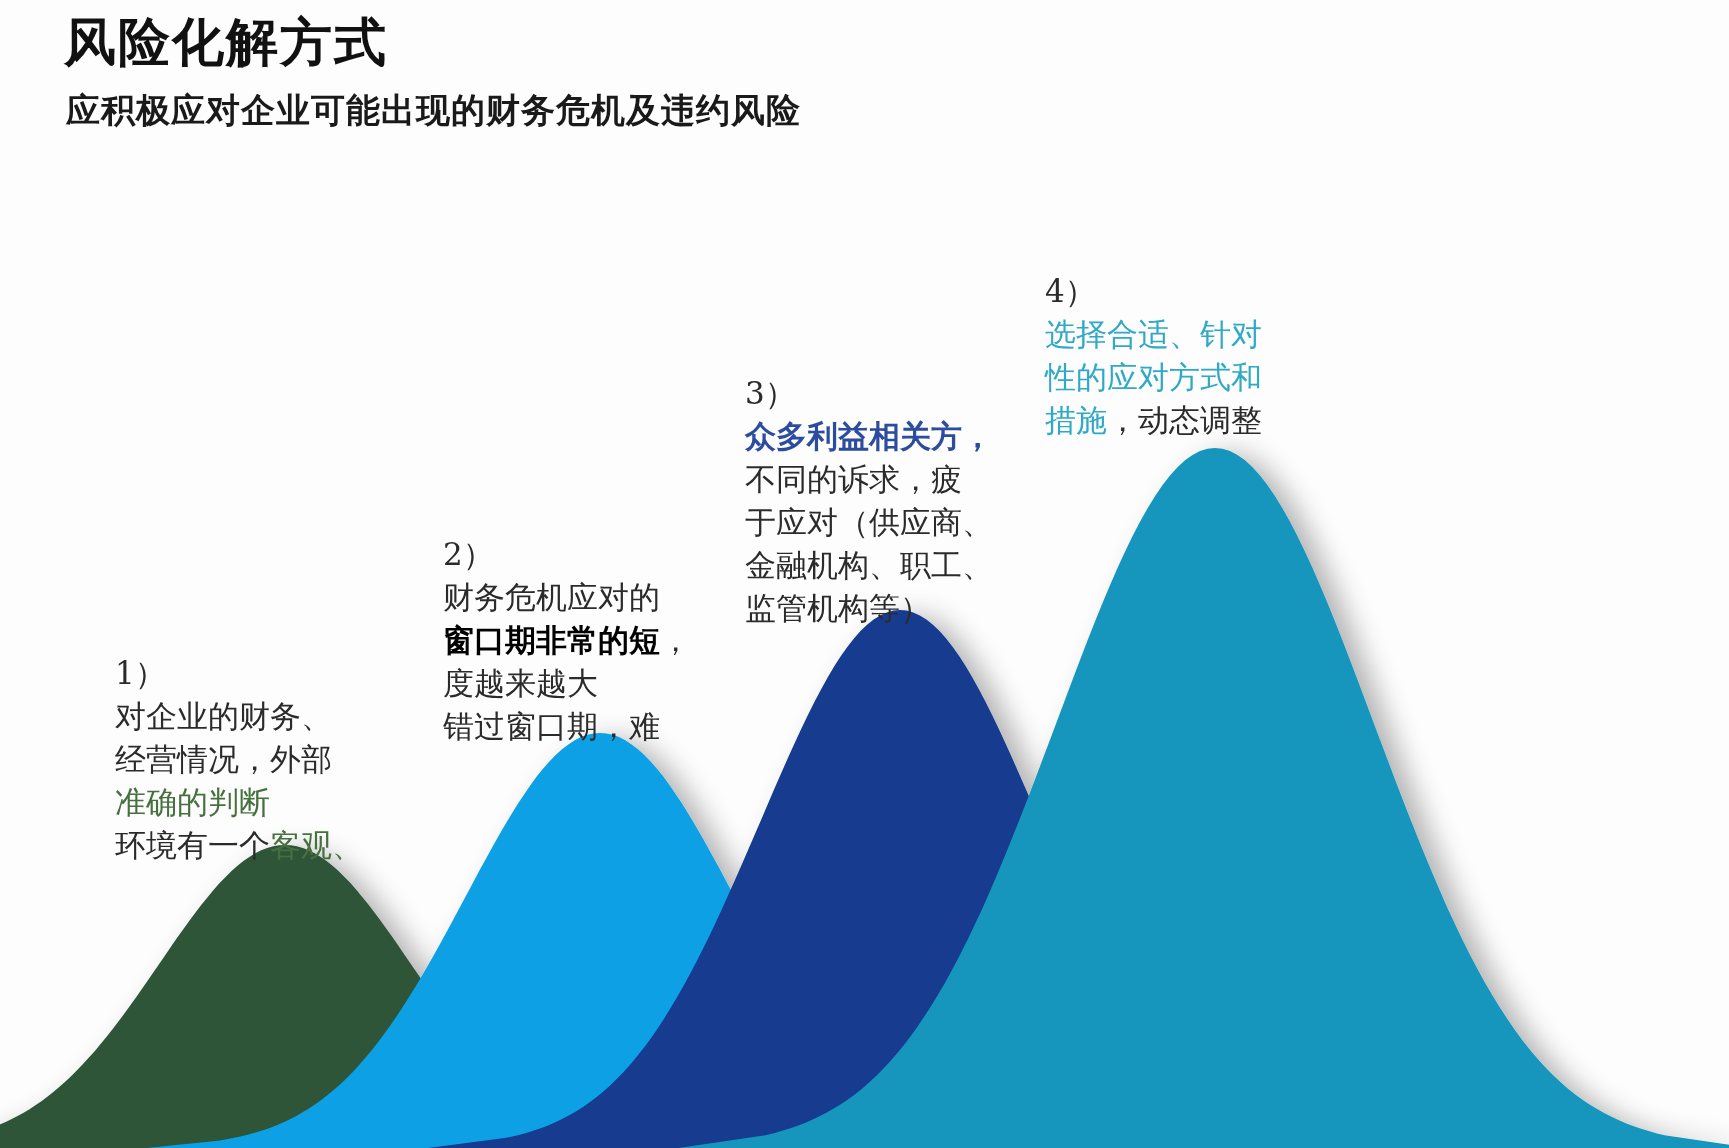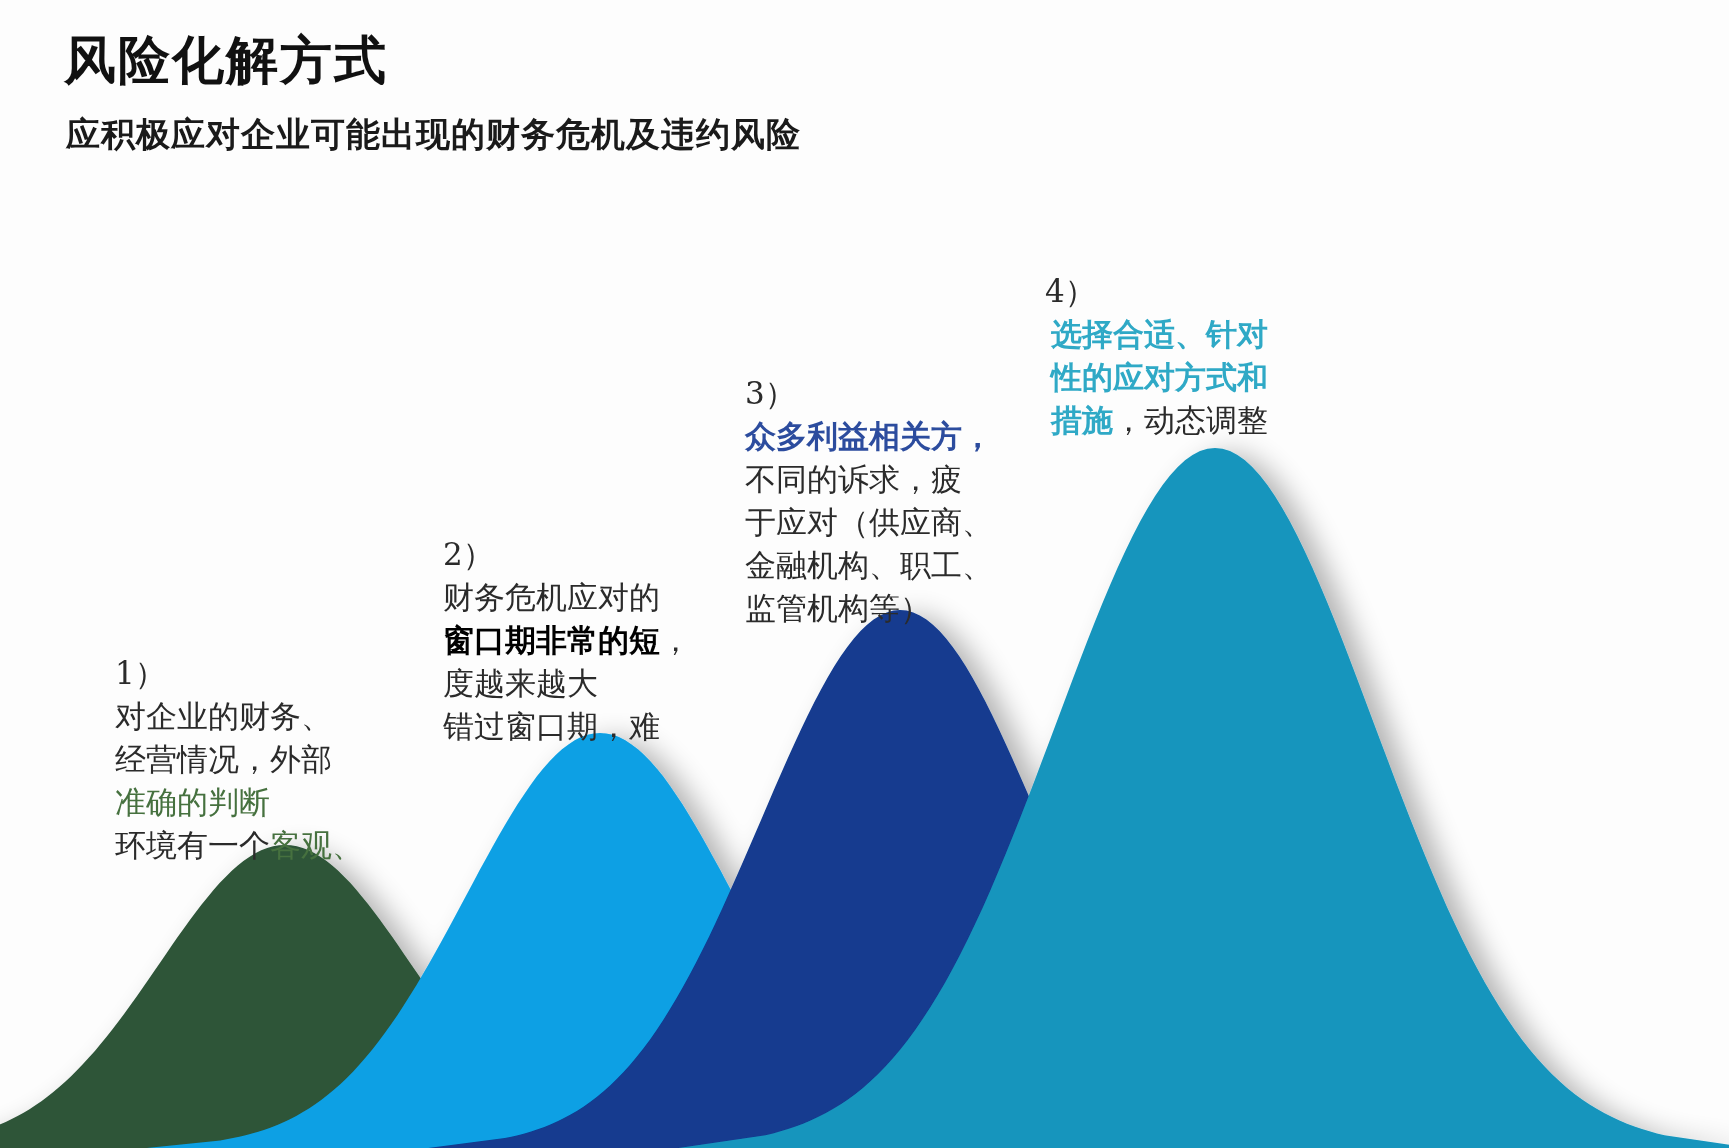--- a/index.html
+++ b/index.html
@@ -14,31 +14,29 @@
 
   
   .page-title{
     position:absolute;left:64px;top:8px;
     font-family:"DejaVu Sans","Liberation Sans",sans-serif;
     font-weight:bold;
     font-size:52px;
     letter-spacing:2px;
     color:#111111;
     white-space:nowrap;
-    margin-top:18px;
   }
   .page-subtitle{
     position:absolute;left:66px;top:88px;
     font-family:"DejaVu Sans","Liberation Sans",sans-serif;
     font-weight:bold;
     font-size:34px;
     letter-spacing:1px;
     color:#1a1a1a;
     white-space:nowrap;
-    margin-top:24px;
   }
 
   
   #hills{position:absolute;left:0;top:0;width:1729px;height:1148px;}
 
   
   .annot{
     position:absolute;
     font-family:"DejaVu Serif","Liberation Serif",serif;
     font-size:31px;
@@ -52,21 +50,21 @@
     font-family:"DejaVu Serif","Liberation Serif",serif;
     font-size:31px;
     color:#2b2b2b;
   }
   .annot .body{margin-left:62px;}
   .annot .ln{display:block;height:43px;}
 
   .hl-green{color:#46713f;}
   .hl-cyan{color:#000000;font-weight:bold;}
   .hl-navy{color:#2c4c9e;font-weight:bold;}
-  .hl-teal{color:#2fa9c6;font-weight:bold;margin-left:6px;}
+  .hl-teal{color:#2fa9c6;font-weight:normal;}
 
   .teal-block{color:#2fa9c6;}
   .teal-block .tail{color:#2b2b2b;text-align:right;}
   .teal-block .num{color:#2b2b2b;}
 
   
   #annot-1{left:115px;top:652px;}
   #annot-2{left:443px;top:533px;}
   #annot-3{left:745px;top:372px;}
   #annot-4{left:1045px;top:270px;}

